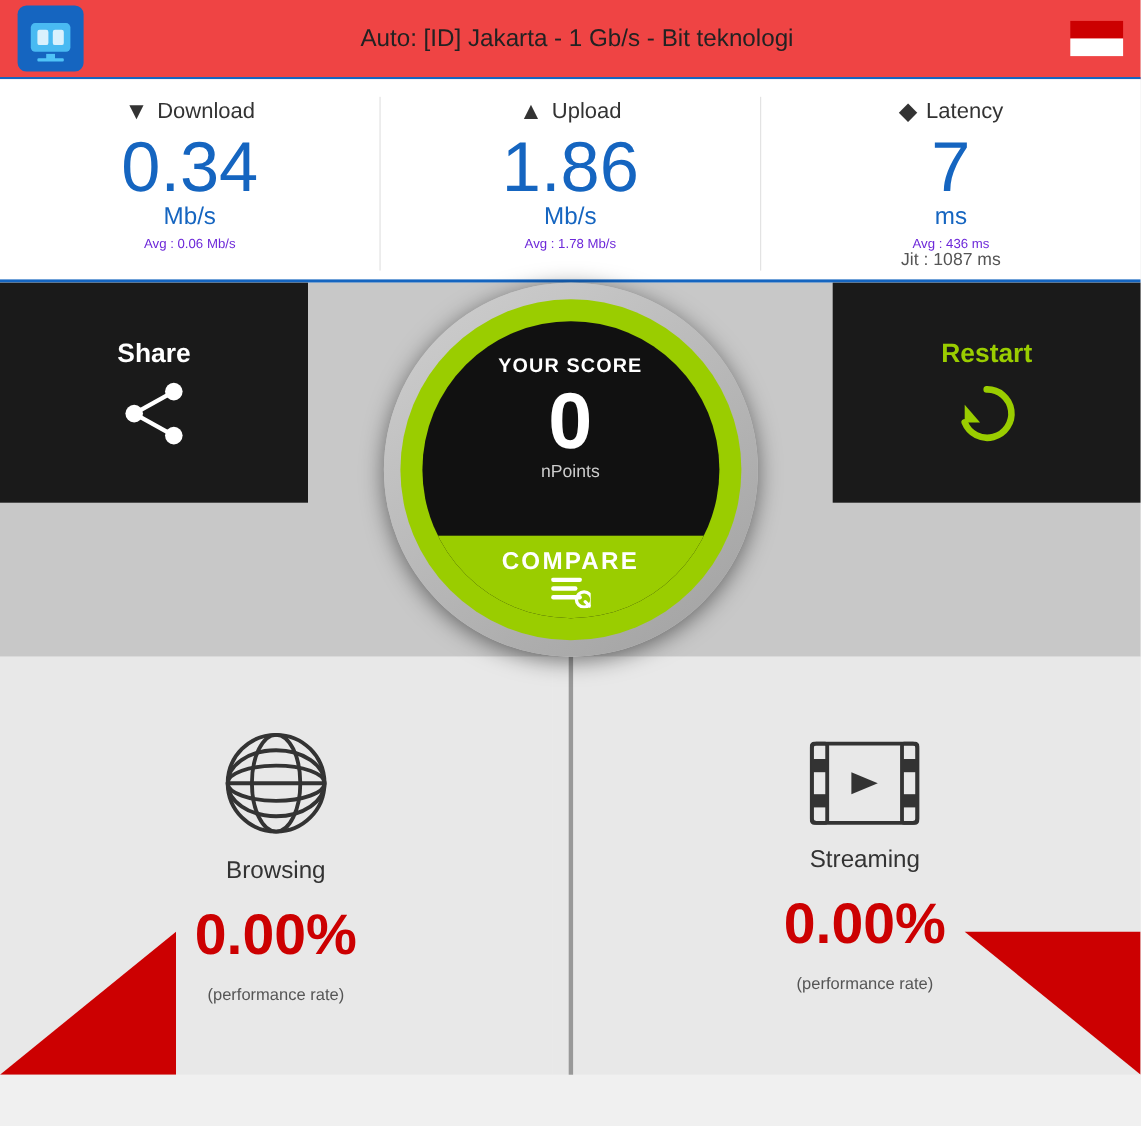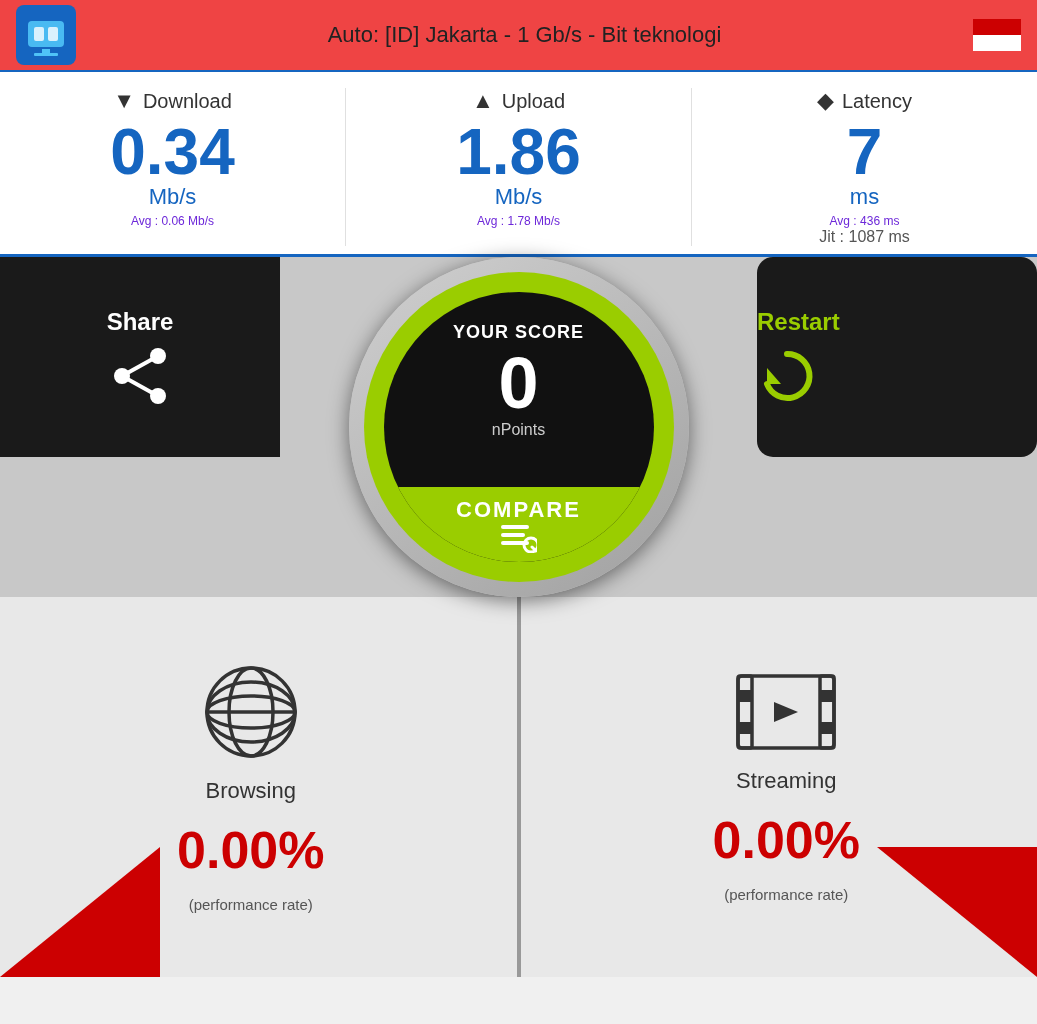--- a/index.html
+++ b/index.html
@@ -72,21 +72,21 @@
       align-items: center;
       gap: 8px;
       margin-bottom: 6px;
     }
     .stat-icon {
       font-size: 22px;
       color: #333;
     }
     .stat-value {
       font-size: 64px;
-      font-weight: 700;
+      font-weight: 400;
       color: #1565c0;
       line-height: 1;
     }
     .stat-unit {
       font-size: 22px;
       color: #1565c0;
       margin-bottom: 4px;
     }
     .stat-avg {
       font-size: 12px;
@@ -133,25 +133,24 @@
     
     .restart-btn {
       position: absolute;
       right: 0;
       top: 0;
       width: 280px;
       height: 200px;
       background: #1a1a1a;
       display: flex;
       flex-direction: column;
-      align-items: flex-start;
+      align-items: center;
       justify-content: center;
       gap: 10px;
       cursor: pointer;
-      border-radius: 16px;
     }
     .restart-btn-label {
       color: #9acd00;
       font-size: 24px;
       font-weight: 600;
     }
 
     
     .gauge-container {
       position: absolute;

